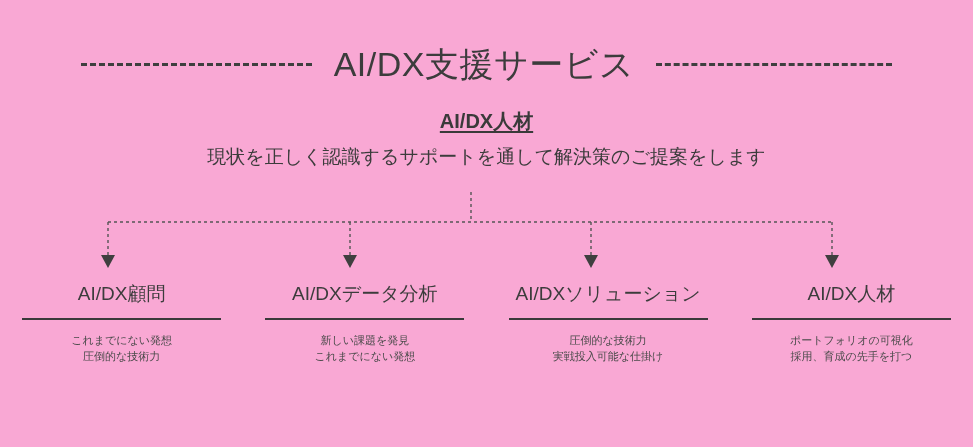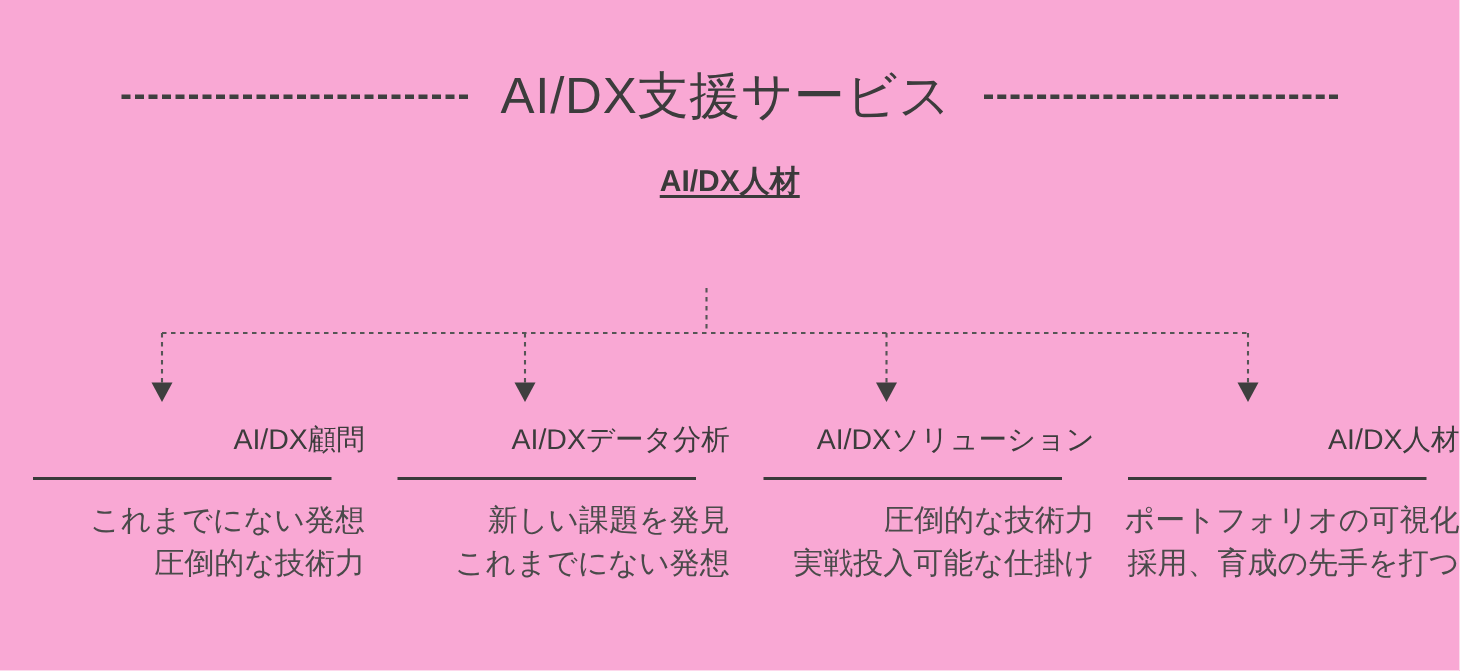--- a/index.html
+++ b/index.html
@@ -85,57 +85,58 @@
   
   .branches {
     position: absolute;
     left: 0;
     top: 283px;
     width: 973px;
     display: flex;
   }
   .branch {
     flex: 1 1 0;
-    text-align: right;
+    text-align: center;
   }
   .branch-title {
     font-size: 19px;
     font-weight: 400;
     color: #3c3c3c;
     line-height: 1.2;
     white-space: nowrap;
   }
   .branch-rule {
     margin: 12px auto 0 auto;
     width: 199px;
     height: 0;
     border-top: 2px solid #3a3a3a;
   }
   .branch-desc {
     margin-top: 13px;
-    font-size: 20px;
+    font-size: 11px;
     font-weight: 400;
     color: #4a4a4a;
     line-height: 1.45;
   }
   .branch-desc-line { white-space: nowrap; }
 </style>
 </head>
 <body>
 
 <div id="canvas">
 
   <div class="title-row">
     <div class="title-dash left"></div>
     <div class="main-title">AI/DX支援サービス</div>
     <div class="title-dash right"></div>
   </div>
 
   <div class="root-block">
     <div class="root-title">AI/DX人材</div>
+    <div class="root-desc">現状を正しく認識するサポートを通して解決策のご提案をします</div>
   </div>
 
   <svg class="connectors" viewBox="0 0 973 447" width="973" height="447" xmlns="http://www.w3.org/2000/svg">
 
     <line x1="471" y1="192" x2="471" y2="222" stroke="#555555" stroke-width="1.4" stroke-dasharray="3,3" stroke-linecap="butt"></line>
 
     <line x1="108" y1="222" x2="832" y2="222" stroke="#555555" stroke-width="1.4" stroke-dasharray="3,3" stroke-linecap="butt"></line>
 
     <line x1="108" y1="222" x2="108" y2="256" stroke="#555555" stroke-width="1.4" stroke-dasharray="3,3"></line>
     <polygon points="101,255 115,255 108,268" fill="#3f3f3f"></polygon>

